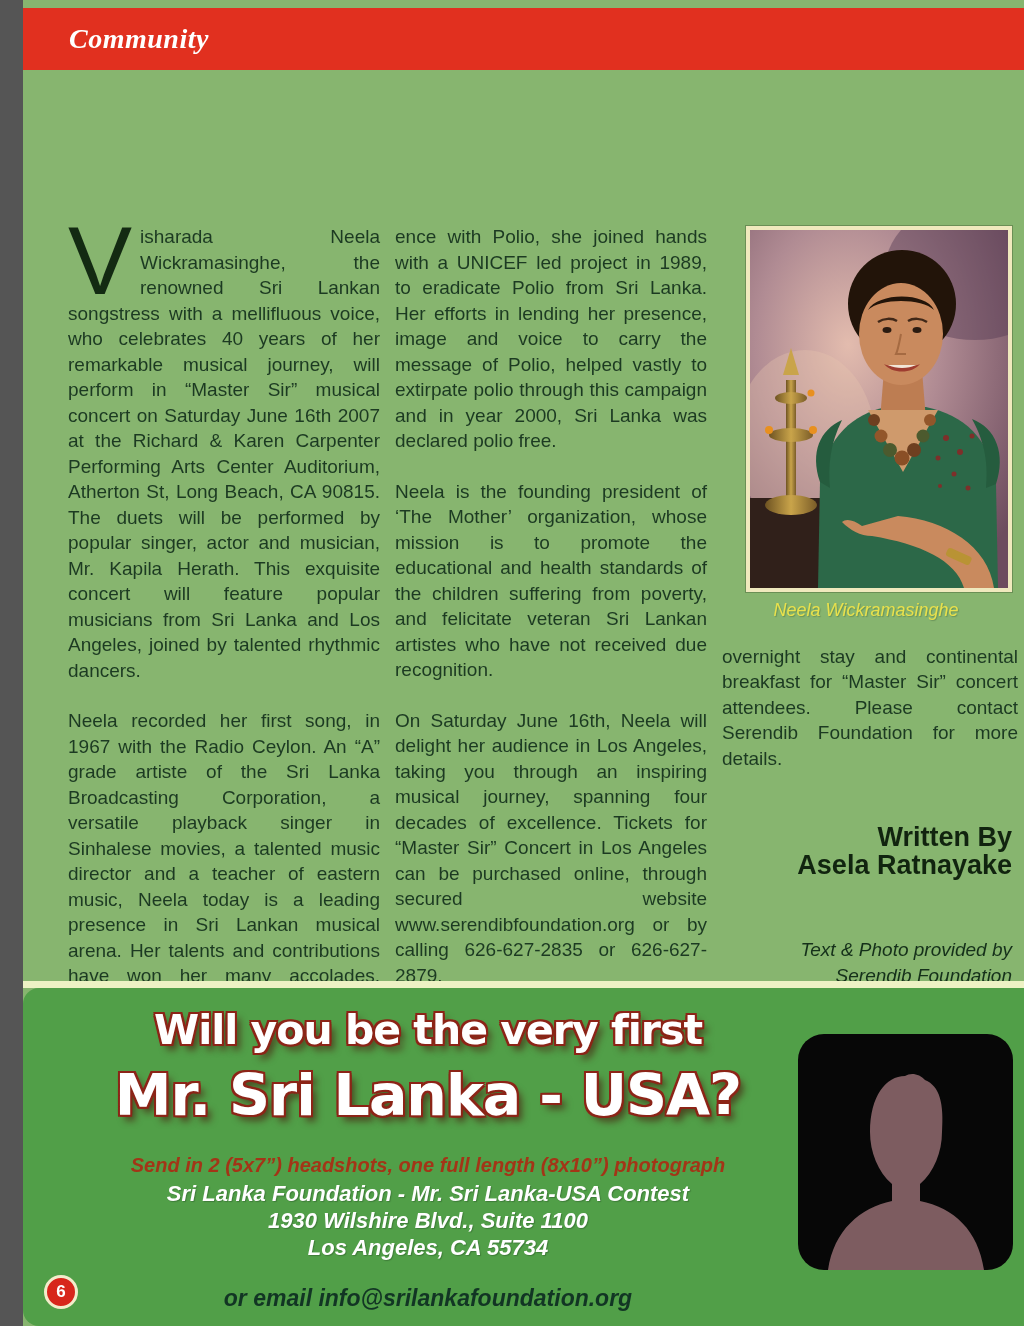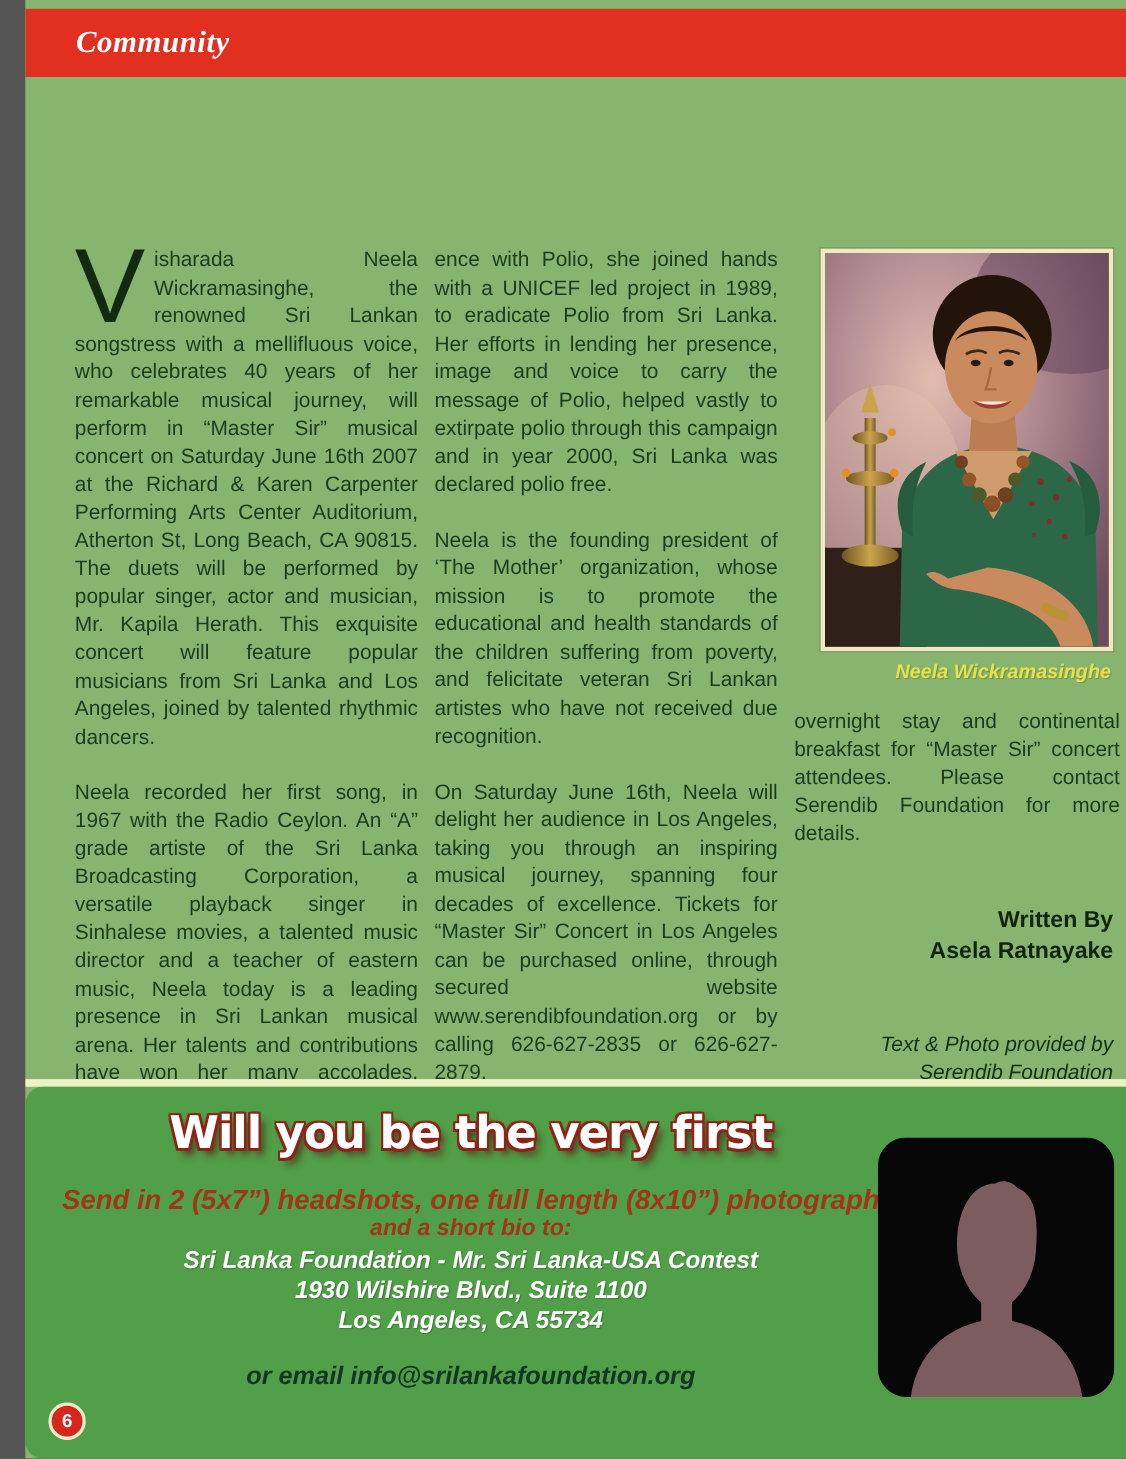--- a/index.html
+++ b/index.html
@@ -42,27 +42,27 @@
     color:#132a12;margin:2px 8px 0 0;
   }
   
   .photo-frame{
     margin:2px 6px 0 auto;width:258px;height:358px;
     border:4px solid #efe9bd;box-shadow:0 0 0 1px #6a8f55;
     background:#9c7a8a;
   }
   .photo-frame svg{display:block;width:100%;height:100%;}
   .photo-caption{
-    text-align:right;padding-right:8px;margin:6px 0 20px 0;
-    color:#e9e14c;font-style:italic;font-size:18px;font-weight:bold;
+    text-align:center;padding-right:8px;margin:6px 0 20px 0;
+    color:#e9e14c;font-style:italic;font-size:18px;font-weight:normal;
     text-shadow:1px 1px 1px rgba(40,70,40,.3);
   }
   .written-by{
     margin-top:52px;text-align:right;padding-right:6px;
-    font-weight:bold;font-size:21px;line-height:28px;color:#11240f;
+    font-weight:bold;font-size:27px;line-height:28px;color:#11240f;
   }
   .credit{
     margin-top:58px;text-align:right;padding-right:6px;
     font-style:italic;font-size:19px;line-height:26px;color:#15301a;
   }
   
   .ad-separator{
     position:absolute;left:0;top:981px;width:100%;height:7px;background:#edf2c4;
   }
   .ad-panel{
@@ -79,21 +79,21 @@
     text-shadow:
       -2px -2px 0 #8c2417, 2px -2px 0 #8c2417,
       -2px  2px 0 #8c2417, 2px  2px 0 #8c2417,
        0   -2px 0 #8c2417, 0    2px 0 #8c2417,
       -2px  0   0 #8c2417, 2px  0   0 #8c2417,
        5px 6px 7px rgba(70,25,12,.65);
   }
   .ad-headline-1{font-size:41px;margin-top:18px;}
   .ad-headline-2{font-size:57px;margin-top:8px;}
   .ad-instr{
-    color:#a33517;font-style:italic;font-weight:bold;font-size:25px;
+    color:#a33517;font-style:italic;font-weight:bold;font-size:20px;
     line-height:26px;margin-top:24px;
   }
   .ad-instr2{color:#a33517;font-style:italic;font-weight:bold;font-size:21px;line-height:26px;}
   .ad-addr{
     color:#ffffff;font-style:italic;font-weight:bold;font-size:22px;line-height:27px;
     margin-top:2px;text-shadow:1px 1px 1px rgba(30,60,30,.35);
   }
   .ad-email{
     color:#123524;font-style:italic;font-weight:bold;font-size:23px;margin-top:24px;
   }
@@ -222,22 +222,22 @@
         <div>Text &amp; Photo provided by</div>
         <div>Serendib Foundation</div>
       </div>
     </div>
   </div>
 
   <div class="ad-separator"></div>
   <div class="ad-panel">
     <div class="ad-text">
       <div class="ad-headline ad-headline-1">Will you be the very first</div>
+      <div class="ad-headline ad-headline-2">Mr. Sri Lanka - USA?</div>
       <div class="ad-instr">Send in 2 (5x7”) headshots, one full length (8x10”) photograph</div>
-      <div class="ad-instr2">and a short bio to:</div>
       <div class="ad-addr">Sri Lanka Foundation - Mr. Sri Lanka-USA Contest</div>
       <div class="ad-addr" style="margin-top:0;">1930 Wilshire Blvd., Suite 1100</div>
       <div class="ad-addr" style="margin-top:0;">Los Angeles, CA 55734</div>
       <div class="ad-email">or email info@srilankafoundation.org</div>
     </div>
 
     <div class="silhouette">
       <svg viewBox="0 0 215 236" preserveAspectRatio="none">
         <rect x="0" y="0" width="215" height="236" rx="26" fill="#070707"></rect>
         <path d="M30,236 C36,196 62,174 94,167 L94,150

